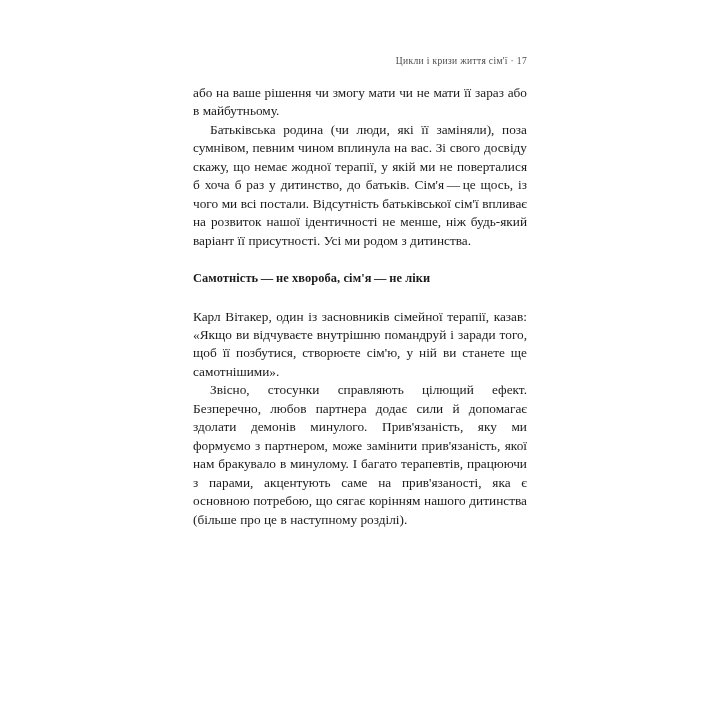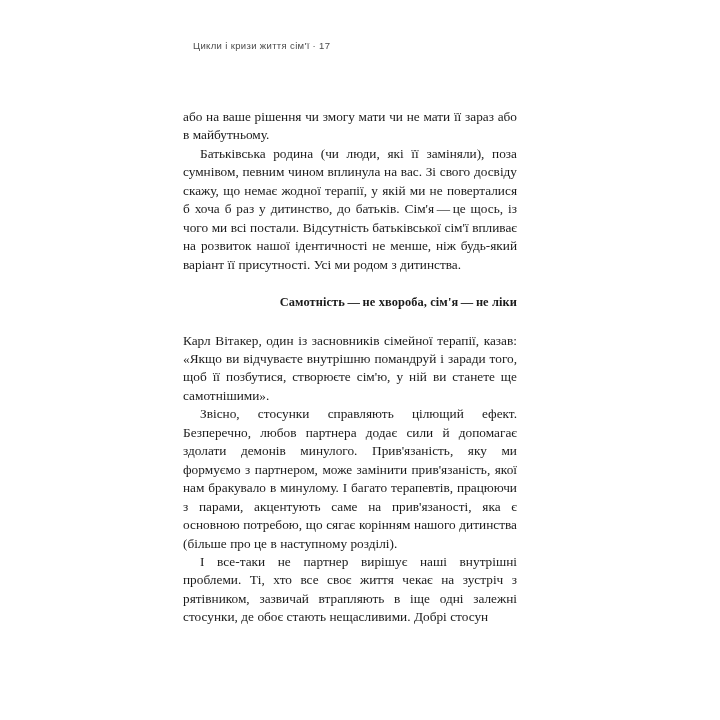--- a/index.html
+++ b/index.html
@@ -16,35 +16,35 @@
   }
   .page {
     position: relative;
     width: 720px;
     height: 720px;
     background: #ffffff;
     box-sizing: border-box;
   }
   .running-head {
     position: absolute;
-    top: 40px;
+    top: 56px;
     left: 193px;
     width: 334px;
+    text-align: right;
     font-size: 9.5px;
     letter-spacing: 0.35px;
     color: #4a4a4a;
-    font-family: Liberation Sans, sans-serif;
+    font-family: Liberation Serif, serif;
     white-space: nowrap;
   }
   .text-block {
     position: absolute;
     top: 84px;
-    left: 183px;
+    left: 193px;
     width: 334px;
-    margin-top: 24px;
   }
   p.para {
     margin: 0;
     font-size: 13.3px;
     line-height: 18.45px;
     text-align: justify;
     text-justify: inter-word;
     -webkit-hyphens: manual;
     hyphens: manual;
     word-spacing: 0.1px;
@@ -53,21 +53,21 @@
     text-indent: 17px;
   }
   p.para.flush {
     text-indent: 0;
   }
   h2.section-heading {
     margin: 0;
     font-size: 12.4px;
     line-height: 18.45px;
     font-weight: bold;
-    text-align: right;
+    text-align: left;
     font-family: "Liberation Serif", "DejaVu Serif", serif;
     letter-spacing: 0.1px;
     white-space: nowrap;
   }
   .gap-before-heading { height: 19px; }
   .gap-after-heading  { height: 20px; }
   .last-line-full { text-align: justify; }
 </style>
 </head>
 <body>
@@ -86,16 +86,15 @@
     <div class="gap-before-heading"></div>
 
     <h2 class="section-heading">Самотність — не хвороба, сім'я — не ліки</h2>
 
     <div class="gap-after-heading"></div>
 
     <p class="para flush">Карл Вітакер, один із засновників сімейної терапії, казав: «Якщо ви відчуваєте внутрішню помандруй і за­ради того, щоб її позбутися, створюєте сім'ю, у ній ви станете ще самотнішими».</p>
 
     <p class="para indent">Звісно, стосунки справляють цілющий ефект. Безперечно, любов партнера додає сили й допома­гає здолати демонів минулого. Прив'язаність, яку ми формуємо з партнером, може замінити прив'язаність, якої нам бракувало в минулому. І багато терапевтів, працюючи з парами, акцентують саме на прив'яза­ності, яка є основною потребою, що сягає корінням нашого дитинства (більше про це в наступному роз­ділі).</p>
 
-    <p class="para indent last-line-full">І все-таки не партнер вирішує наші внутрішні проблеми. Ті, хто все своє життя чекає на зустріч з рятівником, зазвичай втрапляють в іще одні залежні стосунки, де обоє стають нещасливими. Добрі стосун­</p>
 
   </div>
 </div>
 
 </body></html>

